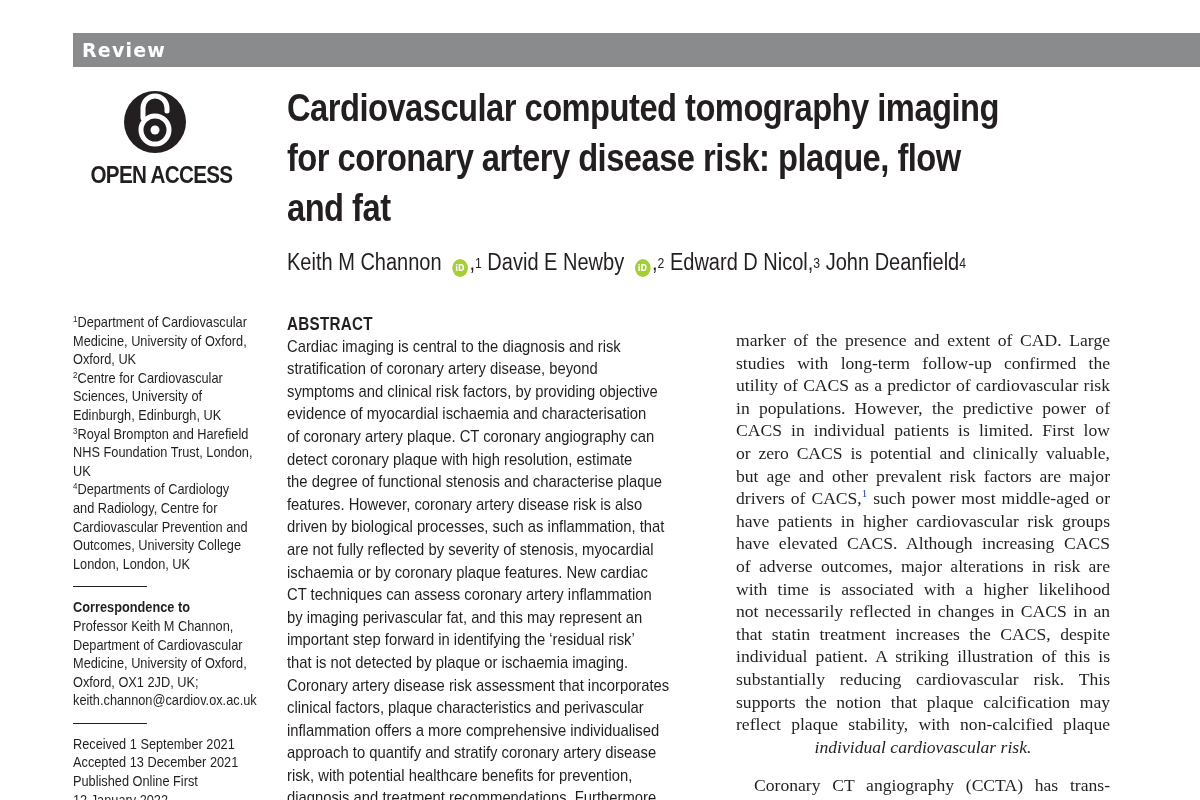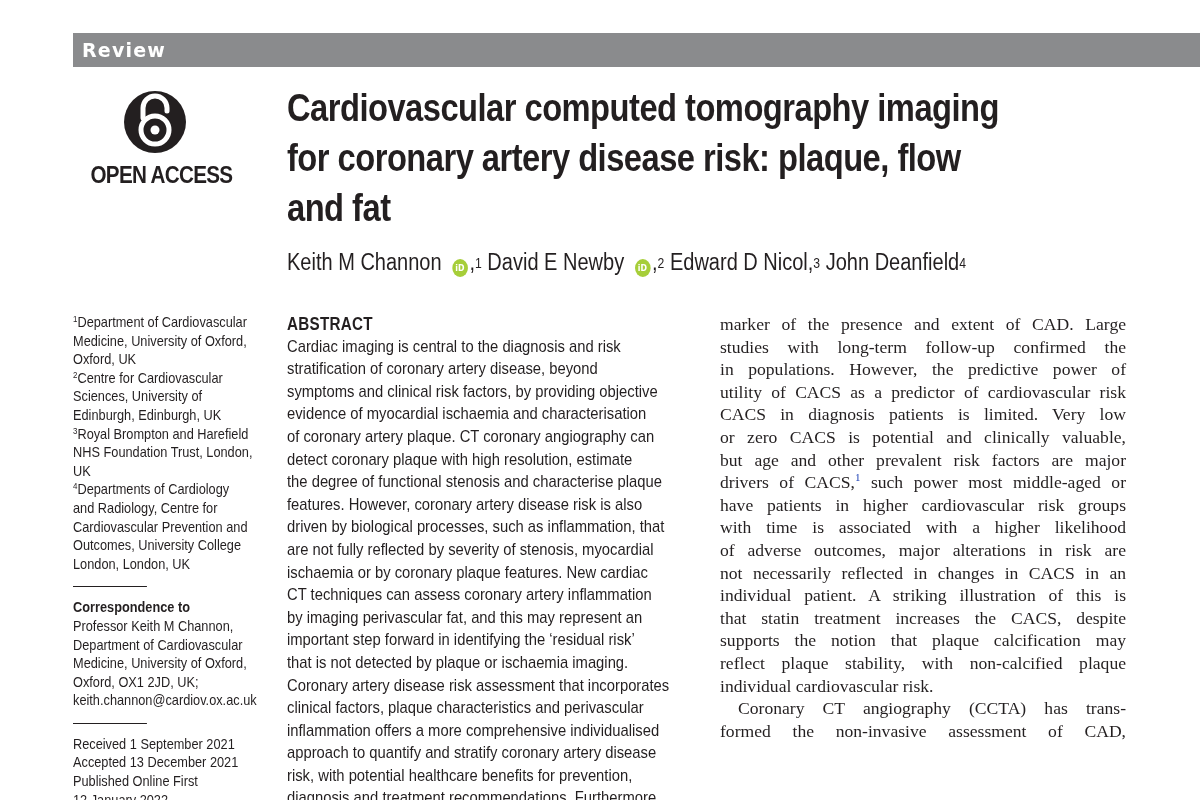--- a/index.html
+++ b/index.html
@@ -150,27 +150,27 @@
       position: absolute;
       left: 720px;
       top: 313px;
       width: 406px;
       font-family: "Liberation Serif", serif;
       font-size: 17.6px;
       line-height: 22.6px;
       color: #231f20;
     }
     .body-col p {
-      margin: 0;
+      margin: 16px;
       text-align: justify;
     }
     .body-col .ref { color: #1a3fb5; font-size: 11px; vertical-align: 7px; line-height: 0; }
     .line { display: block; white-space: nowrap; }
     .jline { display: block; text-align: justify; text-align-last: justify; white-space: normal; height: 22.6px; overflow: visible; }
-    .lastline { display: block; text-align: left; }
+    .lastline { display: block; text-align: center; font-style: italic; }
   </style>
 </head>
 <body>
 
 <div class="header-bar">
   <span class="label">Review</span>
 </div>
 
 <div class="oa-block">
   <svg width="64" height="66" viewBox="0 0 64 66">
@@ -280,32 +280,34 @@
       <span class="line">risk, with potential healthcare benefits for prevention,</span>
       <span class="line">diagnosis and treatment recommendations. Furthermore,</span>
     </p>
   </div>
 </div>
 
 <div class="body-col">
   <p>
     <span class="jline">marker of the presence and extent of CAD. Large</span>
     <span class="jline">studies with long-term follow-up confirmed the</span>
+    <span class="jline">utility of CACS as a predictor of cardiovascular risk</span>
     <span class="jline">in populations. However, the predictive power of</span>
-    <span class="jline">utility of CACS as a predictor of cardiovascular risk</span>
-    <span class="jline">CACS in diagnosis patients is limited. Very low</span>
+    <span class="jline">CACS in individual patients is limited. First low</span>
     <span class="jline">or zero CACS is potential and clinically valuable,</span>
     <span class="jline">but age and other prevalent risk factors are major</span>
     <span class="jline"><span>drivers of CACS,</span><sup class="ref">1</sup><span> such power most middle-aged or</span></span>
     <span class="jline">have patients in higher cardiovascular risk groups</span>
+    <span class="jline">have elevated CACS. Although increasing CACS</span>
+    <span class="jline">of adverse outcomes, major alterations in risk are</span>
     <span class="jline">with time is associated with a higher likelihood</span>
-    <span class="jline">of adverse outcomes, major alterations in risk are</span>
     <span class="jline">not necessarily reflected in changes in CACS in an</span>
+    <span class="jline">that statin treatment increases the CACS, despite</span>
     <span class="jline">individual patient. A striking illustration of this is</span>
-    <span class="jline">that statin treatment increases the CACS, despite</span>
+    <span class="jline">substantially reducing cardiovascular risk. This</span>
     <span class="jline">supports the notion that plaque calcification may</span>
     <span class="jline">reflect plaque stability, with non-calcified plaque</span>
     <span class="lastline">individual cardiovascular risk.</span>
   </p>
   <p>
     <span class="jline" style="padding-left:18px; box-sizing:border-box;">Coronary CT angiography (CCTA) has trans-</span>
     <span class="jline">formed the non-invasive assessment of CAD,</span>
   </p>
 </div>
 

